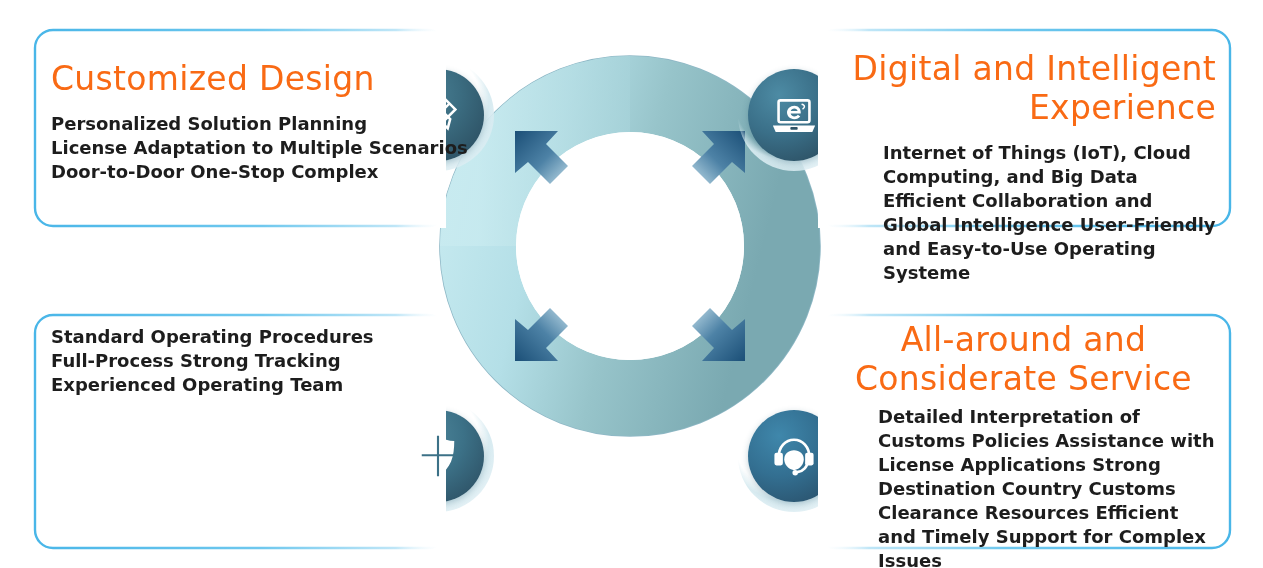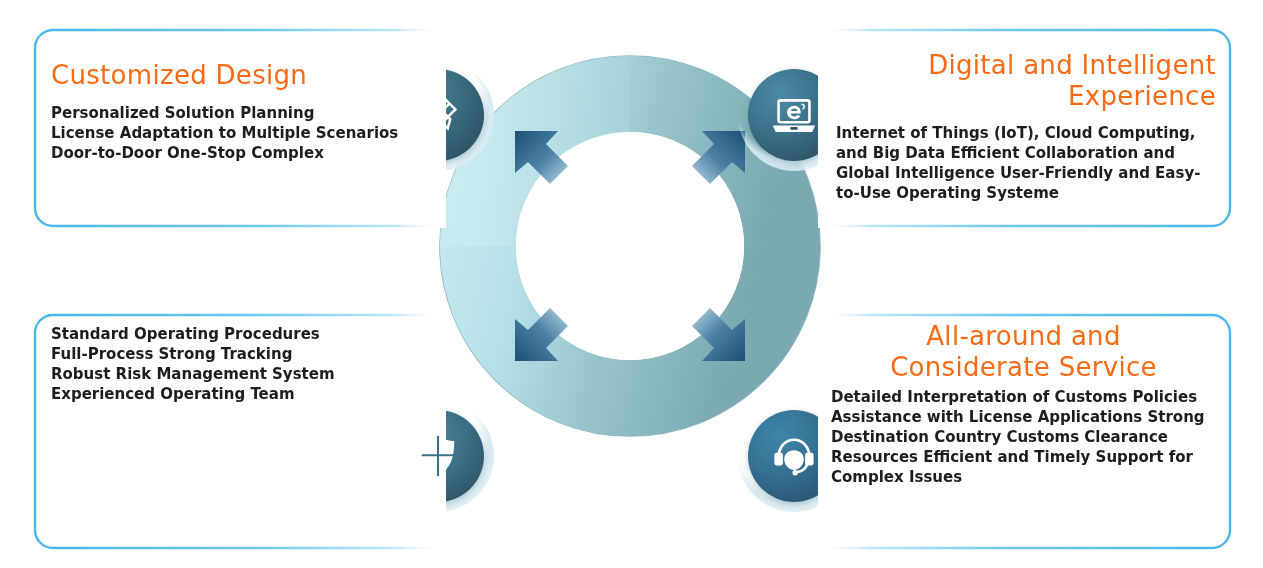--- a/index.html
+++ b/index.html
@@ -40,40 +40,40 @@
     position: absolute;
     box-sizing: border-box;
   }
   .card-tl .card-text { left: 18px; top: 32px;  width: 380px; text-align: left;  }
   .card-tr .card-text { right: 16px; top: 22px; width: 380px; text-align: right; }
   .card-bl .card-text { left: 18px; top: 12px;  width: 380px; text-align: left;  }
   .card-br .card-text { right: 16px; top: 8px;  width: 385px; text-align: right; }
 
   .card-title {
     color: #f96a14;
-    font-size: 26px;
+    font-size: 33px;
     line-height: 1.18;
     font-weight: 400;
     letter-spacing: 0.3px;
     margin: 0 0 13px 0;
     white-space: pre-line;
   }
   .card-br .card-title { margin-bottom: 6px; text-align: center; }
   .card-bl .card-title { margin-bottom: 10px; }
 
   .card-body {
     color: #1d1d1d;
-    font-size: 15px;
+    font-size: 18px;
     line-height: 1.33;
     font-weight: 600;
     margin: 0;
   }
   .card-body .li { display: block; white-space: nowrap; }
   .card-br .card-body .li,
-  .card-tr .card-body .li { white-space: normal; }
+  .card-tr .card-body .li { white-space: normal; margin-left: 47px; }
   .card-tr .card-body { text-align: left; }
   .card-br .card-body { text-align: left; }
 
   
   #diagram {
     position: absolute;
     left: 365px;
     top: 38px;
     width: 530px;
     height: 492px;
@@ -302,21 +302,20 @@
           <stop offset="88%" stop-color="#bfe6f7"></stop>
             <stop offset="100%" stop-color="#ffffff" stop-opacity="0"></stop>
         </linearGradient>
       </defs>
       <path d="M412 2 H20 A18 18 0 0 0 2 20 V217 A18 18 0 0 0 20 235 H412" fill="none" stroke="url(#bBL)" stroke-width="2.4"></path>
     </svg>
     <div class="card-text">
       <div class="card-body">
         <span class="li">Standard Operating Procedures</span>
         <span class="li">Full-Process Strong Tracking</span>
-        <span class="li">Robust Risk Management System</span>
         <span class="li">Experienced Operating Team</span>
       </div>
     </div>
   </div>
 
   <div class="card card-br">
     <svg class="card-frame" viewBox="0 0 414 237" preserveAspectRatio="none">
       <defs>
         <linearGradient id="bBR" x1="1" y1="0" x2="0" y2="0">
           <stop offset="0%" stop-color="#49b6e8"></stop>

